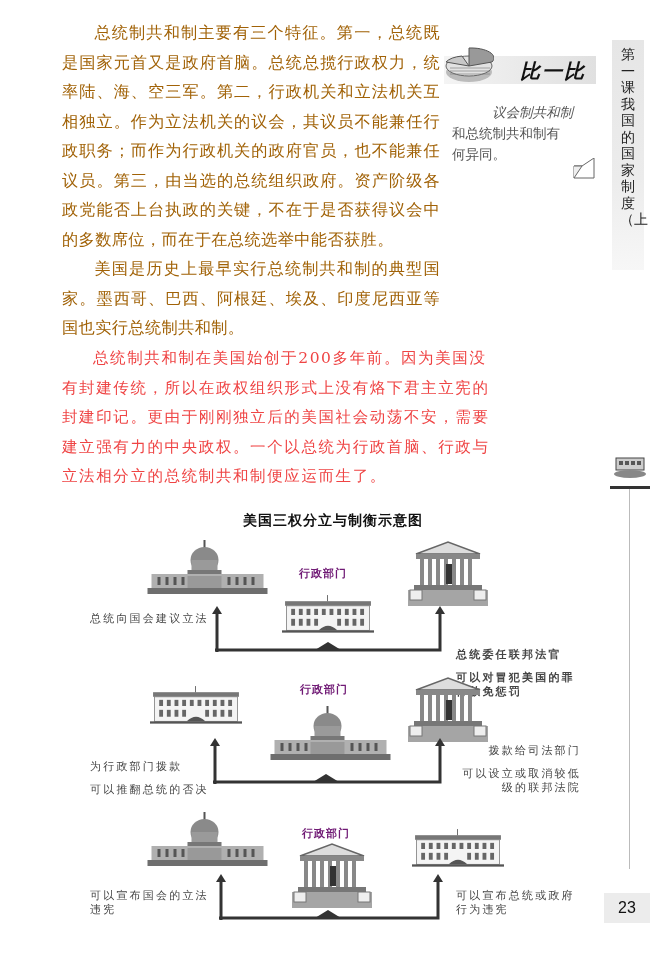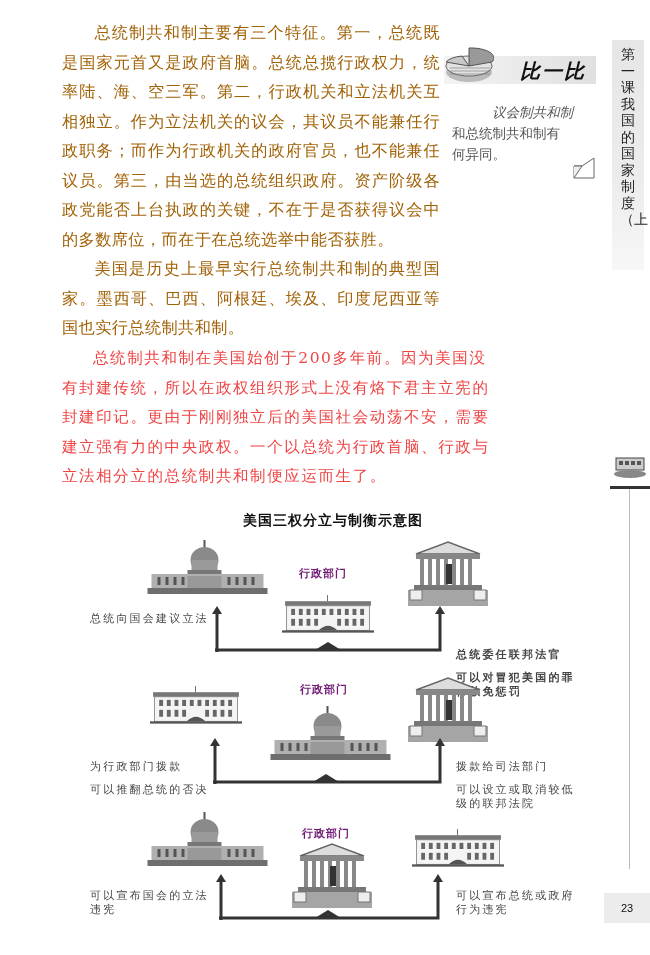--- a/index.html
+++ b/index.html
@@ -46,21 +46,21 @@
   .side-tab-label {
     position: absolute; left: 8px; top: 6px; width: 16px; font-size: 14px; line-height: 16.5px;
     font-family: "DejaVu Sans", "Liberation Sans", sans-serif; color: #222; text-align: center;
     word-break: break-all;
   }
   .side-rule { position: absolute; left: 610px; top: 486px; width: 40px; height: 3px; background: #333; }
   .side-vline { position: absolute; left: 629px; top: 489px; width: 1px; height: 380px; background: #bbb; }
   .train-icon { position: absolute; left: 612px; top: 455px; width: 36px; height: 24px; }
   .page-number {
     position: absolute; left: 604px; top: 893px; width: 46px; height: 30px; background: #ececec;
-    font-family: "Liberation Sans", sans-serif; font-size: 11px; line-height: 30px; text-align: center; color: #111;
+    font-family: "Liberation Sans", sans-serif; font-size: 16px; line-height: 30px; text-align: center; color: #111;
   }
 
   
   .diagram-title {
     position: absolute; left: 243px; top: 512px; font-size: 14px; font-weight: bold;
     font-family: "DejaVu Sans", "Liberation Sans", sans-serif; color: #111; letter-spacing: 1px;
   }
   .branch-label {
     position: absolute; font-size: 11px; font-weight: bold;
     font-family: Liberation Sans, sans-serif; color: #701a75; letter-spacing: 1px;
@@ -238,21 +238,21 @@
   <polyline points="7,48 7,8" fill="none" stroke="#333" stroke-width="3"></polyline>
   <polygon points="2,10 7,2 12,10" fill="#333"></polygon>
   <polyline points="5,46 232,46 232,8" fill="none" stroke="#333" stroke-width="3"></polyline>
   <polygon points="227,10 232,2 237,10" fill="#333"></polygon>
   <polygon points="105,46 118,38 131,46" fill="#333"></polygon>
 </svg>
 <div class="note" style="left:90px;top:760px;width:125px;">
   <div>为行政部门拨款</div>
   <div>可以推翻总统的否决</div>
 </div>
-<div class="note" style="left:456px;top:760px;width:125px;">
+<div class="note" style="left:456px;top:744px;width:125px;text-align:right;">
   <div>拨款给司法部门</div>
   <div>可以设立或取消较低级的联邦法院</div>
 </div>
 
 <svg class="bldg" style="left:145px;top:810px;width:125px;height:60px;">
     <use href="#sym-capitol"></use>
   </svg>
 <div class="branch-label" style="left:302px;top:826px;">行政部门</div>
 <svg class="bldg" style="left:292px;top:842px;width:80px;height:70px;">
     <use href="#sym-court"></use>

